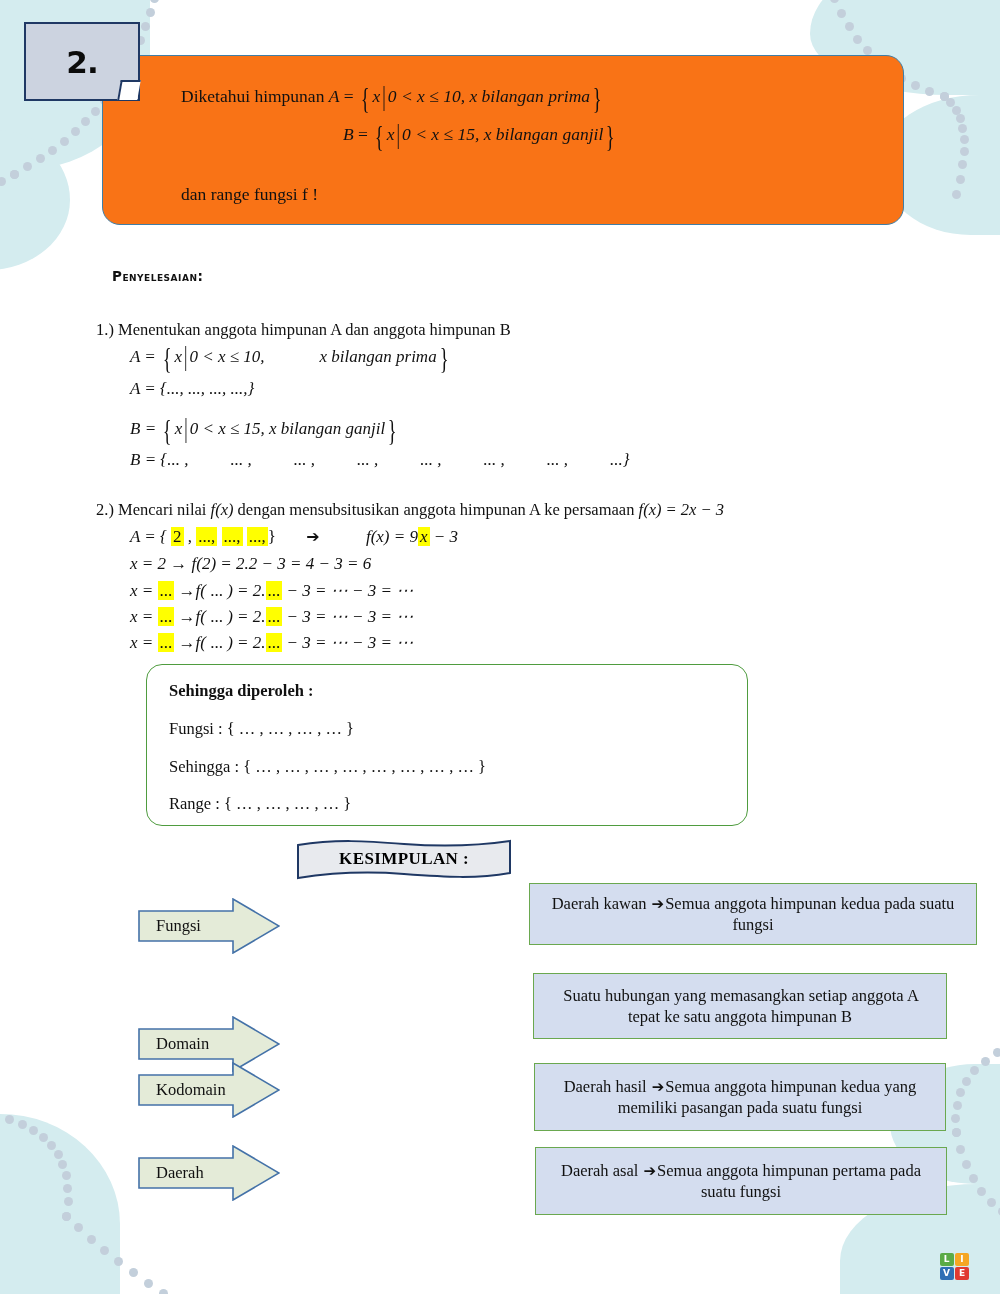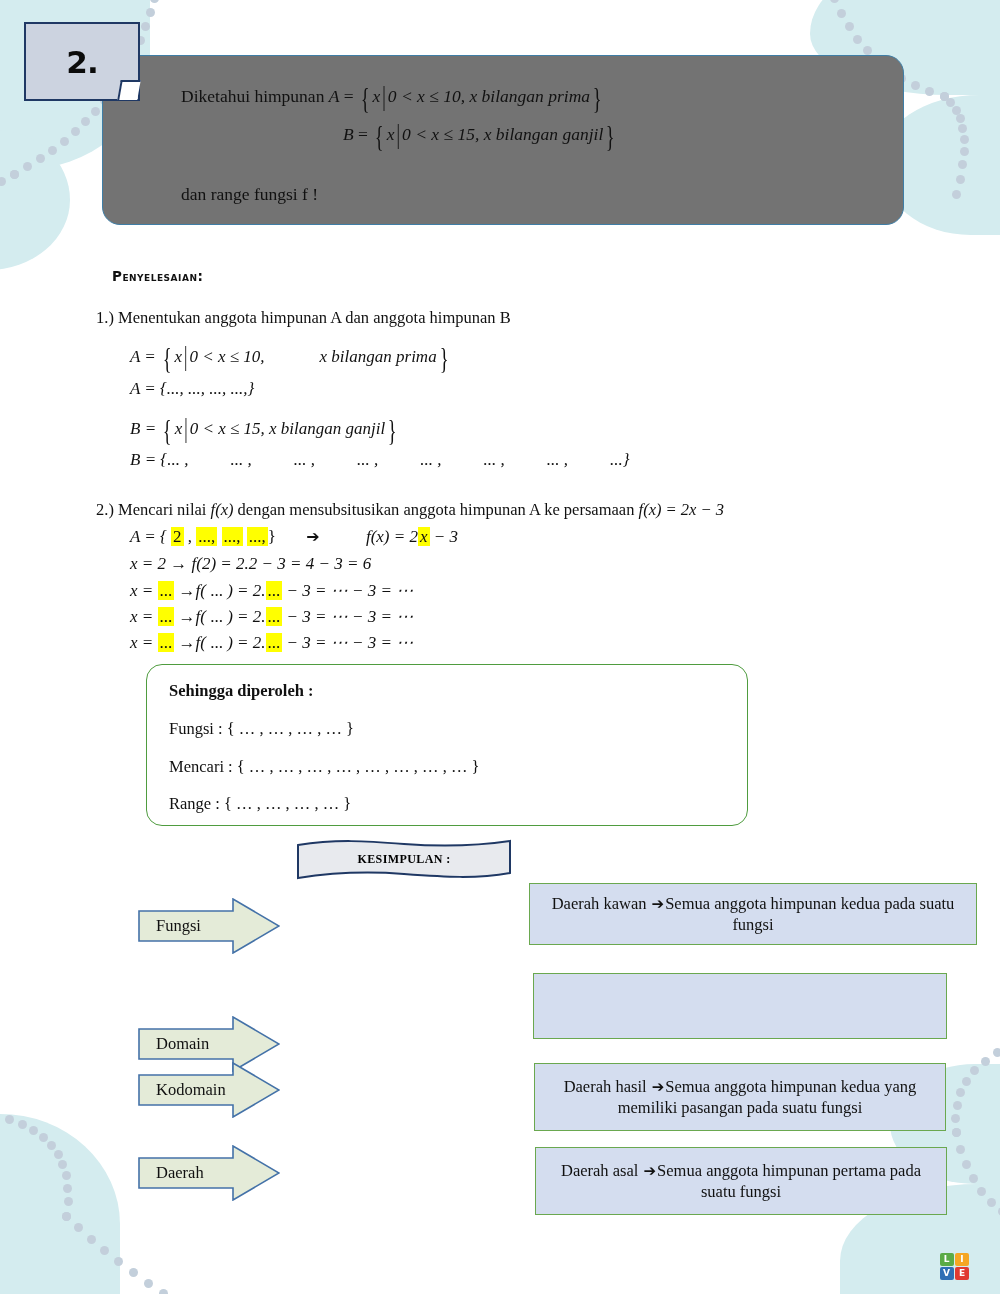--- a/index.html
+++ b/index.html
@@ -57,21 +57,21 @@
   }
   .num-badge .fold{
     position:absolute;right:-1px;bottom:-1px;width:18px;height:18px;
     background:#ffffff;border-left:2px solid #1f3864;border-top:2px solid #1f3864;
     transform:skewX(-10deg);
   }
 
   
   .q-card{
     position:absolute;left:102px;top:55px;width:800px;height:168px;
-    border:1.6px solid #3f7ea6;border-radius:18px;background:#737373;
+    border:1.6px solid #3f7ea6;border-radius:18px;background:#f97316;
     z-index:4;
   }
   .q-line{
     position:absolute;font-size:17.5px;white-space:nowrap;
   }
   .q1{left:78px;top:25px;}
   .q2{left:240px;top:63px;}
   .q3{left:78px;top:102px;}
   .q4{left:78px;top:128px;}
 
@@ -86,21 +86,21 @@
   
   .sol{position:absolute;left:0;top:0;width:1000px;z-index:5;}
   .penyelesaian{
     position:absolute;left:112px;top:268px;
     font-family:"DejaVu Sans","Liberation Sans",sans-serif;
     font-weight:bold;font-size:13.5px;letter-spacing:.5px;
     font-variant:small-caps;
   }
 
   .step{position:absolute;font-size:16.5px;white-space:nowrap;}
-  .s1{left:96px;top:308px;text-align:right;}
+  .s1{left:96px;top:320px;text-align:right;}
   .s1a{left:130px;top:341px;font-size:17px;}
   .s1b{left:130px;top:379px;font-size:17px;}
   .s1c{left:130px;top:413px;font-size:17px;}
   .s1d{left:130px;top:450px;font-size:17px;}
   .s2{left:96px;top:500px;}
   .s2a{left:130px;top:527px;font-size:17px;}
   .s2b{left:130px;top:554px;font-size:17px;}
   .s2c{left:130px;top:580px;font-size:17px;}
   .s2d{left:130px;top:606px;font-size:17px;}
   .s2e{left:130px;top:632px;font-size:17px;}
@@ -127,21 +127,21 @@
   .rb2{top:92px;}
   .rb3{top:129px;}
 
   
   .ribbon{
     position:absolute;left:296px;top:839px;width:216px;height:42px;z-index:6;
   }
   .ribbon svg{display:block;}
   .ribbon .rlabel{
     position:absolute;inset:0;display:flex;align-items:center;justify-content:center;
-    font-weight:bold;font-size:12px;letter-spacing:.4px;color:#000;
+    font-weight:bold;font-size:17px;letter-spacing:.4px;color:#000;
     padding-bottom:2px;
   }
 
   
   .arrow{position:absolute;width:142px;height:56px;z-index:5;}
   .arrow svg{position:absolute;inset:0;}
   .arrow .alabel{
     position:absolute;inset:0;display:flex;align-items:center;
     padding-left:18px;font-size:16.5px;color:#111;
   }
@@ -323,21 +323,21 @@
     <span>2.)</span>
     <span>Mencari nilai </span><span class="mi">f(x)</span><span> dengan mensubsitusikan anggota himpunan A ke persamaan </span><span class="mi">f(x) = 2x − 3</span>
   </div>
 
   <div class="step s2a">
     <span class="mi">A = { </span><span class="hl">2</span><span> ,</span>
     <span class="hl">...,</span>
     <span class="hl">...,</span>
     <span class="hl">...,</span><span>}</span>
     <span class="gapS"></span><span class="warrow">➔</span><span class="gapM"></span>
-    <span class="mi">f(x) = 2</span><span class="mi hl">x</span><span class="mi"> − 3</span>
+    <span class="mi">f(x) = 9</span><span class="mi hl">x</span><span class="mi"> − 3</span>
   </div>
 
   <div class="step s2b mi">x = 2 → f(2) = 2.2 − 3 = 4 − 3 = 6</div>
 
   <div class="step s2c">
     <span class="mi">x =</span>
     <span class="hl">...</span>
     <span class="mi">→</span><span class="mi">f( </span><span>...</span><span class="mi"> ) = 2.</span><span class="hl">...</span><span class="mi"> − 3 = ⋯ − 3 = ⋯</span>
   </div>
 
@@ -350,21 +350,21 @@
   <div class="step s2e">
     <span class="mi">x =</span>
     <span class="hl">...</span>
     <span class="mi">→</span><span class="mi">f( </span><span>...</span><span class="mi"> ) = 2.</span><span class="hl">...</span><span class="mi"> − 3 = ⋯ − 3 = ⋯</span>
   </div>
 </div>
 
 <div class="result-box">
   <div class="rb-title">Sehingga diperoleh :</div>
   <div class="rb-line rb1">Fungsi : {  …  ,  …  ,  …  ,  …  }</div>
-  <div class="rb-line rb2">Mencari : {  …  ,  …  ,  …  ,  …  ,  …  ,  …  ,  …  ,  …  }</div>
+  <div class="rb-line rb2">Sehingga : {  …  ,  …  ,  …  ,  …  ,  …  ,  …  ,  …  ,  …  }</div>
   <div class="rb-line rb3">Range : {  …  ,  …  ,  …  ,  …  }</div>
 </div>
 
 <div class="ribbon">
   <svg width="216" height="42" viewBox="0 0 216 42">
     <path d="M2,6 C40,0 70,2 108,5 C150,8 180,7 214,2 L214,34 C180,40 150,38 108,35 C70,32 40,33 2,39 Z" fill="#e8eaee" stroke="#1f3864" stroke-width="2"></path>
   </svg>
   <div class="rlabel">KESIMPULAN :</div>
 </div>
 
@@ -390,21 +390,21 @@
   <svg width="142" height="56" viewBox="0 0 142 56">
     <path d="M1,13 L95,13 L95,1 L141,28 L95,55 L95,43 L1,43 Z" fill="#e4ebd8" stroke="#4472a8" stroke-width="1.6"></path>
   </svg>
   <div class="alabel">Daerah</div>
 </div>
 
 <div class="defbox d1">
   <div><span>Daerah kawan </span><span class="rarrow">➔</span><span>Semua anggota himpunan kedua pada suatu fungsi</span></div>
 </div>
 <div class="defbox d2">
-  <div><span></span><span class="rarrow"></span></div>
+  <div><span></span><span class="rarrow"></span><span>Suatu hubungan yang memasangkan setiap anggota A tepat ke satu anggota himpunan B</span></div>
 </div>
 <div class="defbox d3">
   <div><span>Daerah hasil </span><span class="rarrow">➔</span><span>Semua anggota himpunan kedua yang memiliki pasangan pada suatu fungsi</span></div>
 </div>
 <div class="defbox d4">
   <div><span>Daerah asal </span><span class="rarrow">➔</span><span>Semua anggota himpunan pertama pada suatu fungsi</span></div>
 </div>
 
 <div class="lw">
   <div class="lw-tiles">

